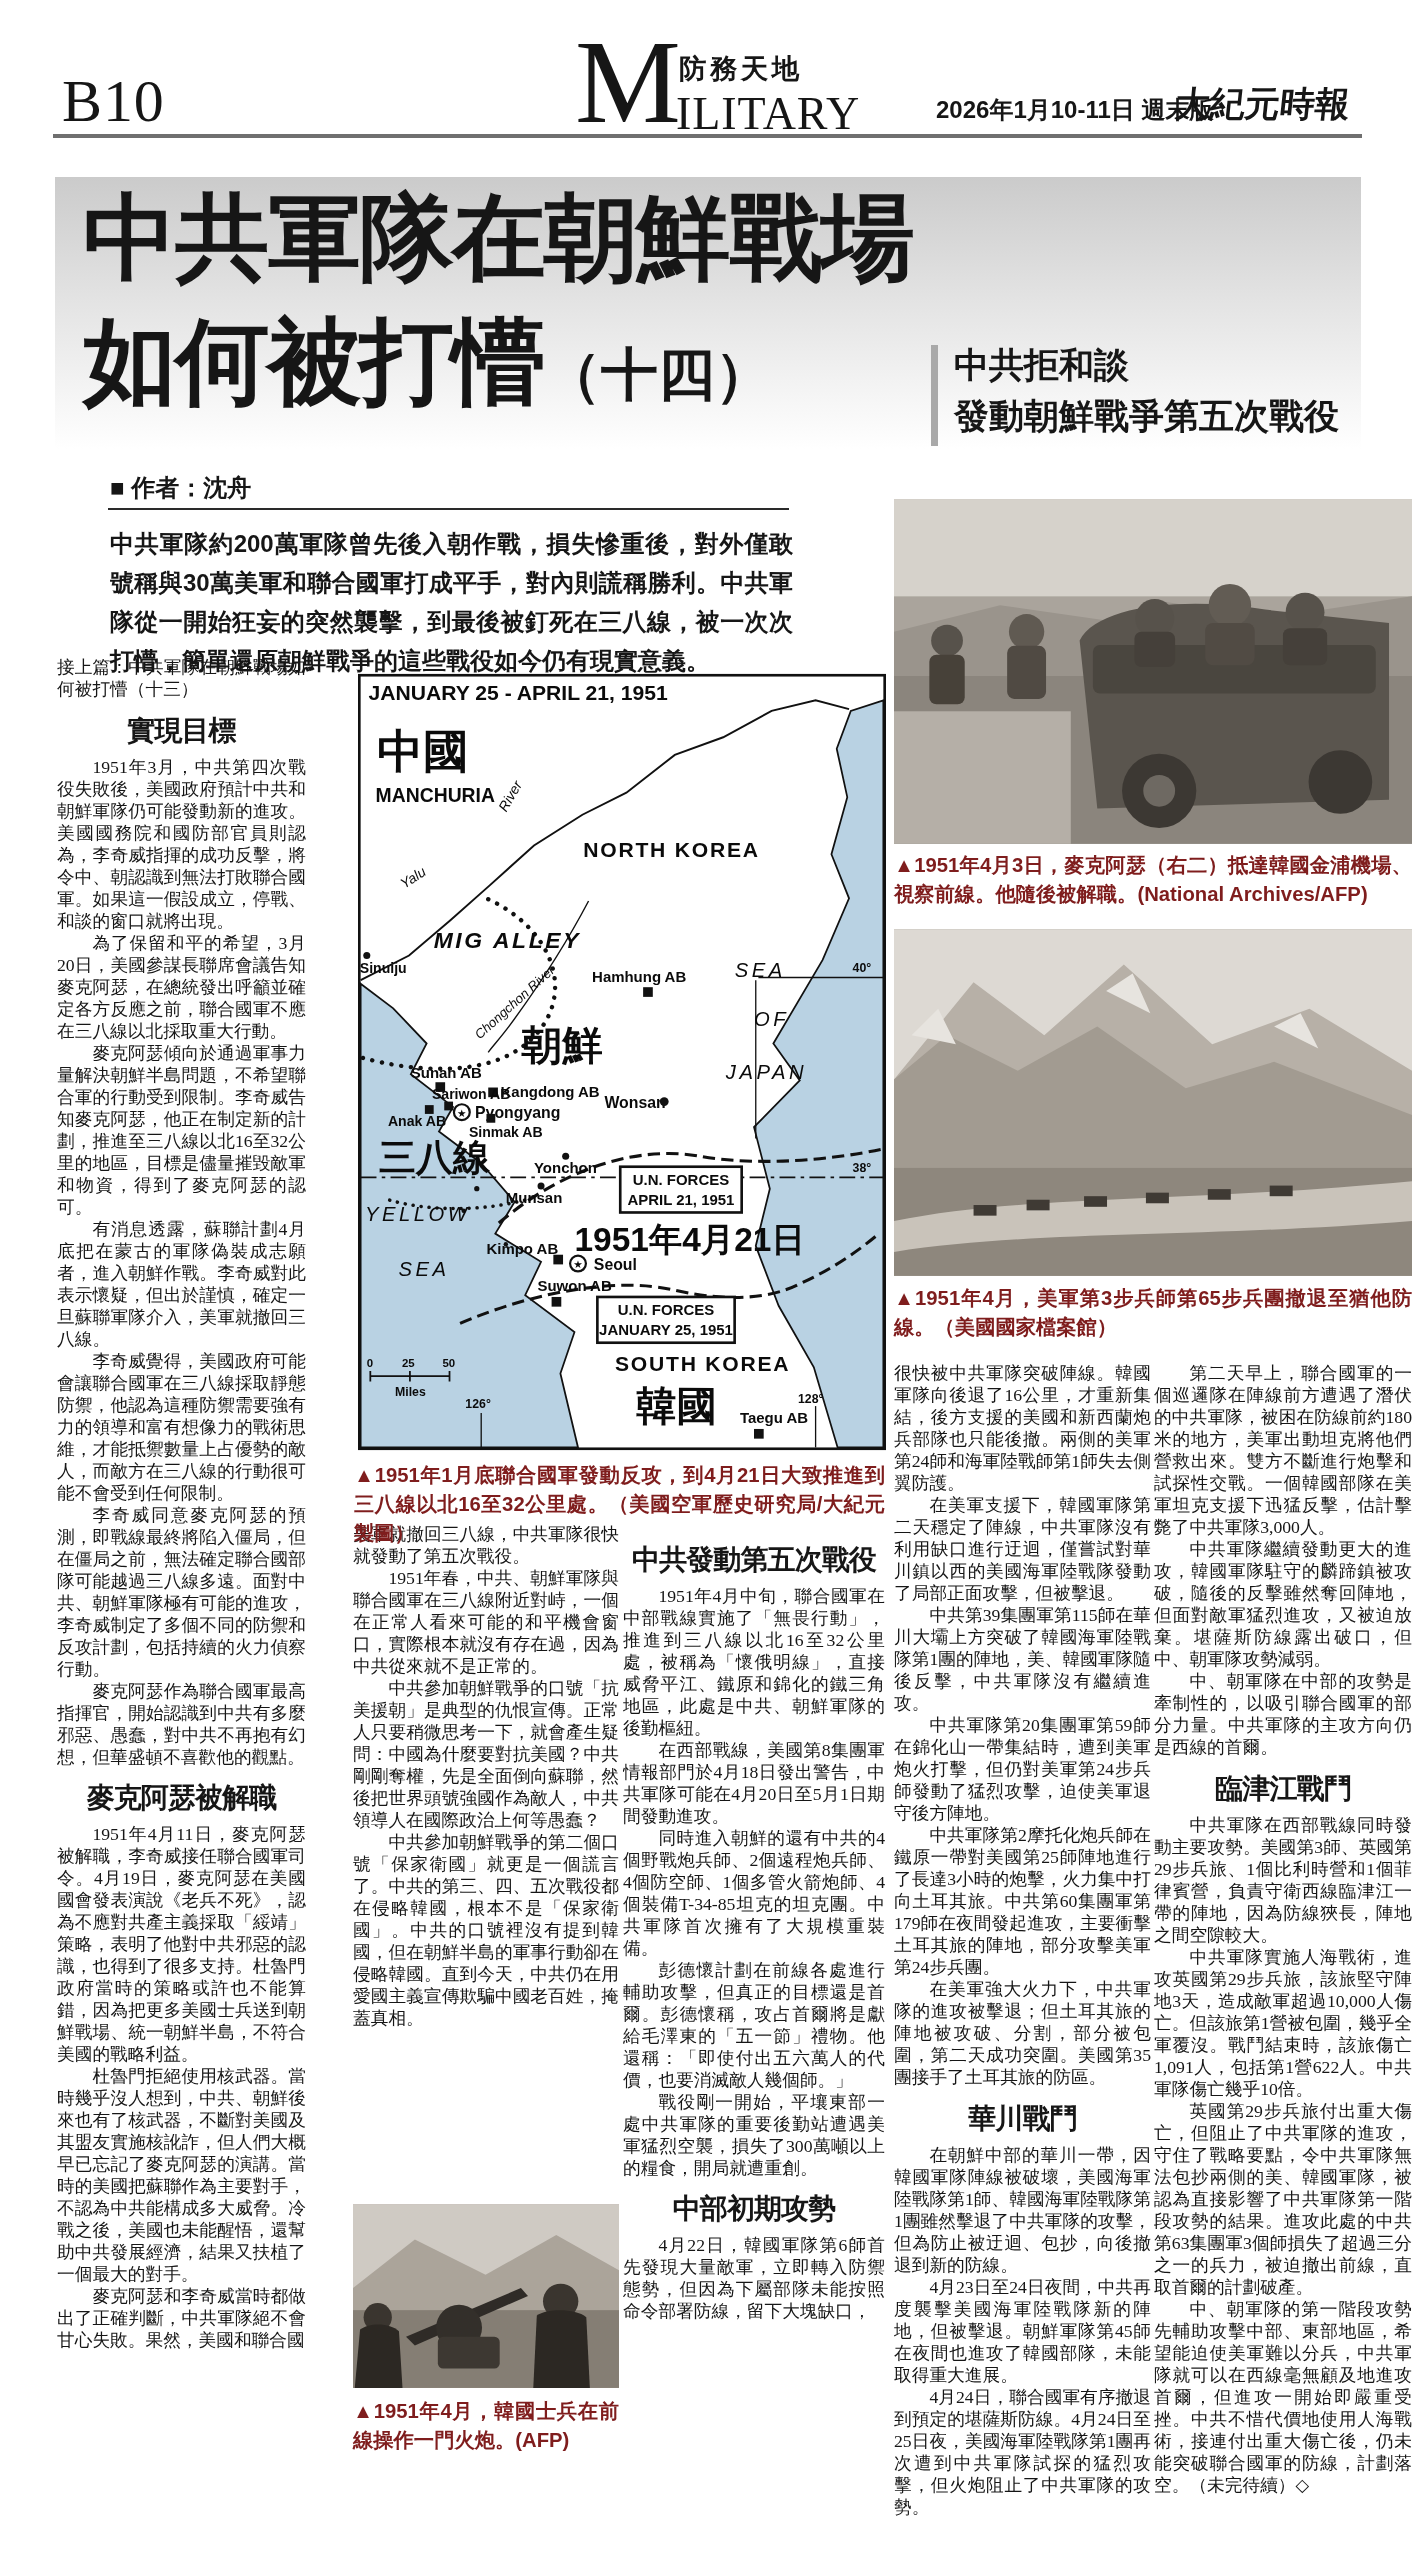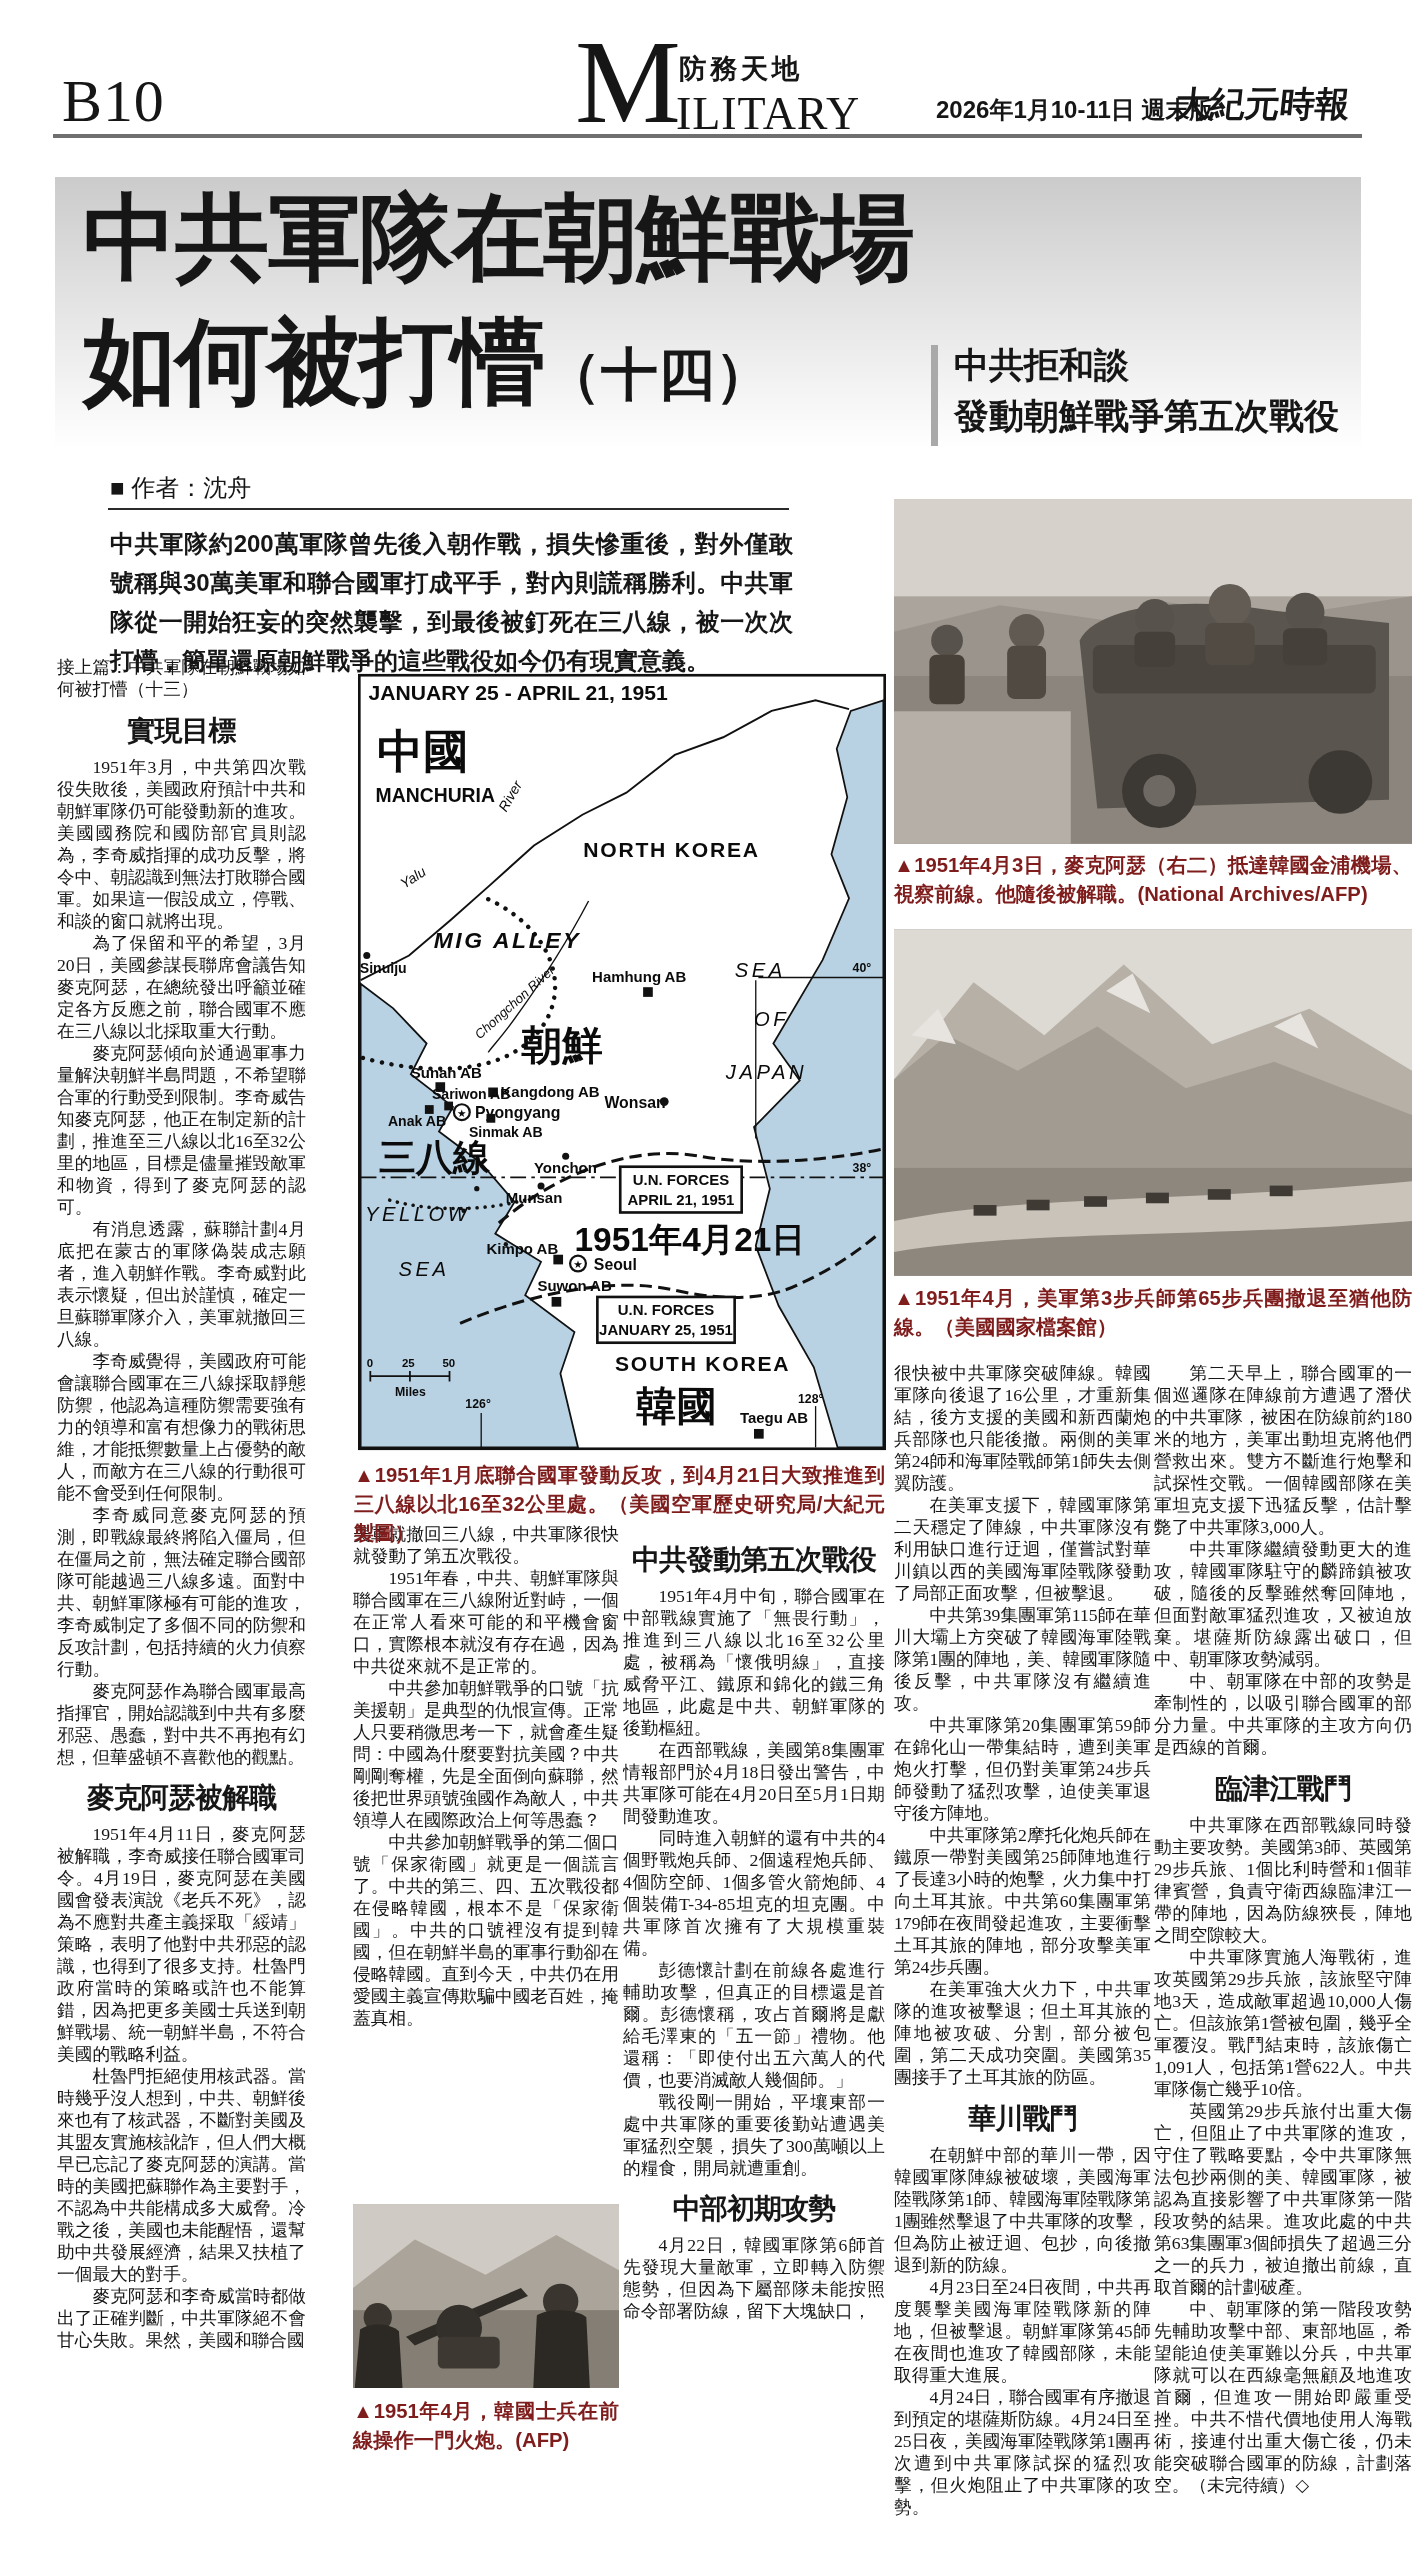--- a/index.html
+++ b/index.html
@@ -19,21 +19,21 @@
            background:linear-gradient(180deg,#cbcbcb 0%,#e3e3e3 45%,#ffffff 100%);}
   .hl{font-weight:bold;letter-spacing:-1.8px;line-height:1;font-family:"Liberation Serif","DejaVu Serif",serif;text-align:center;}
   .hl1{left:83px;top:191px;font-size:94px;}
   .hl2{left:83px;top:315px;font-size:94px;}
   .hl-part{font-size:57px;letter-spacing:0;}
   .sub-bar{left:931px;top:345px;width:7px;height:101px;background:#a9a9a9;}
   .sub{font-family:"Liberation Sans","DejaVu Sans",sans-serif;font-weight:bold;font-size:35px;line-height:1;}
   .sub1{left:954px;top:347px;}
   .sub2{left:954px;top:398px;}
   
-  .byline{left:110px;top:472px;font-size:24px;font-family:"Liberation Sans",sans-serif;font-weight:normal;}
+  .byline{left:110px;top:472px;font-size:24px;font-family:"Liberation Sans",sans-serif;font-weight:bold;}
   .by-rule{left:108px;top:508px;width:681px;height:1.8px;background:#2a2a2a;}
   .lead{left:110px;top:524px;width:683px;font-size:24px;line-height:39px;font-weight:bold;
         font-family:"Liberation Sans","DejaVu Sans",sans-serif;text-align:justify;}
   
   .col{position:absolute;font-size:17.7px;line-height:22px;text-align:justify;overflow:hidden;}
   .col1{left:57px;top:656px;width:249px;height:1893px;}
   .col2{left:353px;top:1523px;width:266px;height:674px;}
   .col3{left:623px;top:1529px;width:262px;height:1035px;}
   .col4{left:894px;top:1362px;width:257px;height:1203px;}
   .col5{left:1154px;top:1362px;width:258px;height:1203px;}

